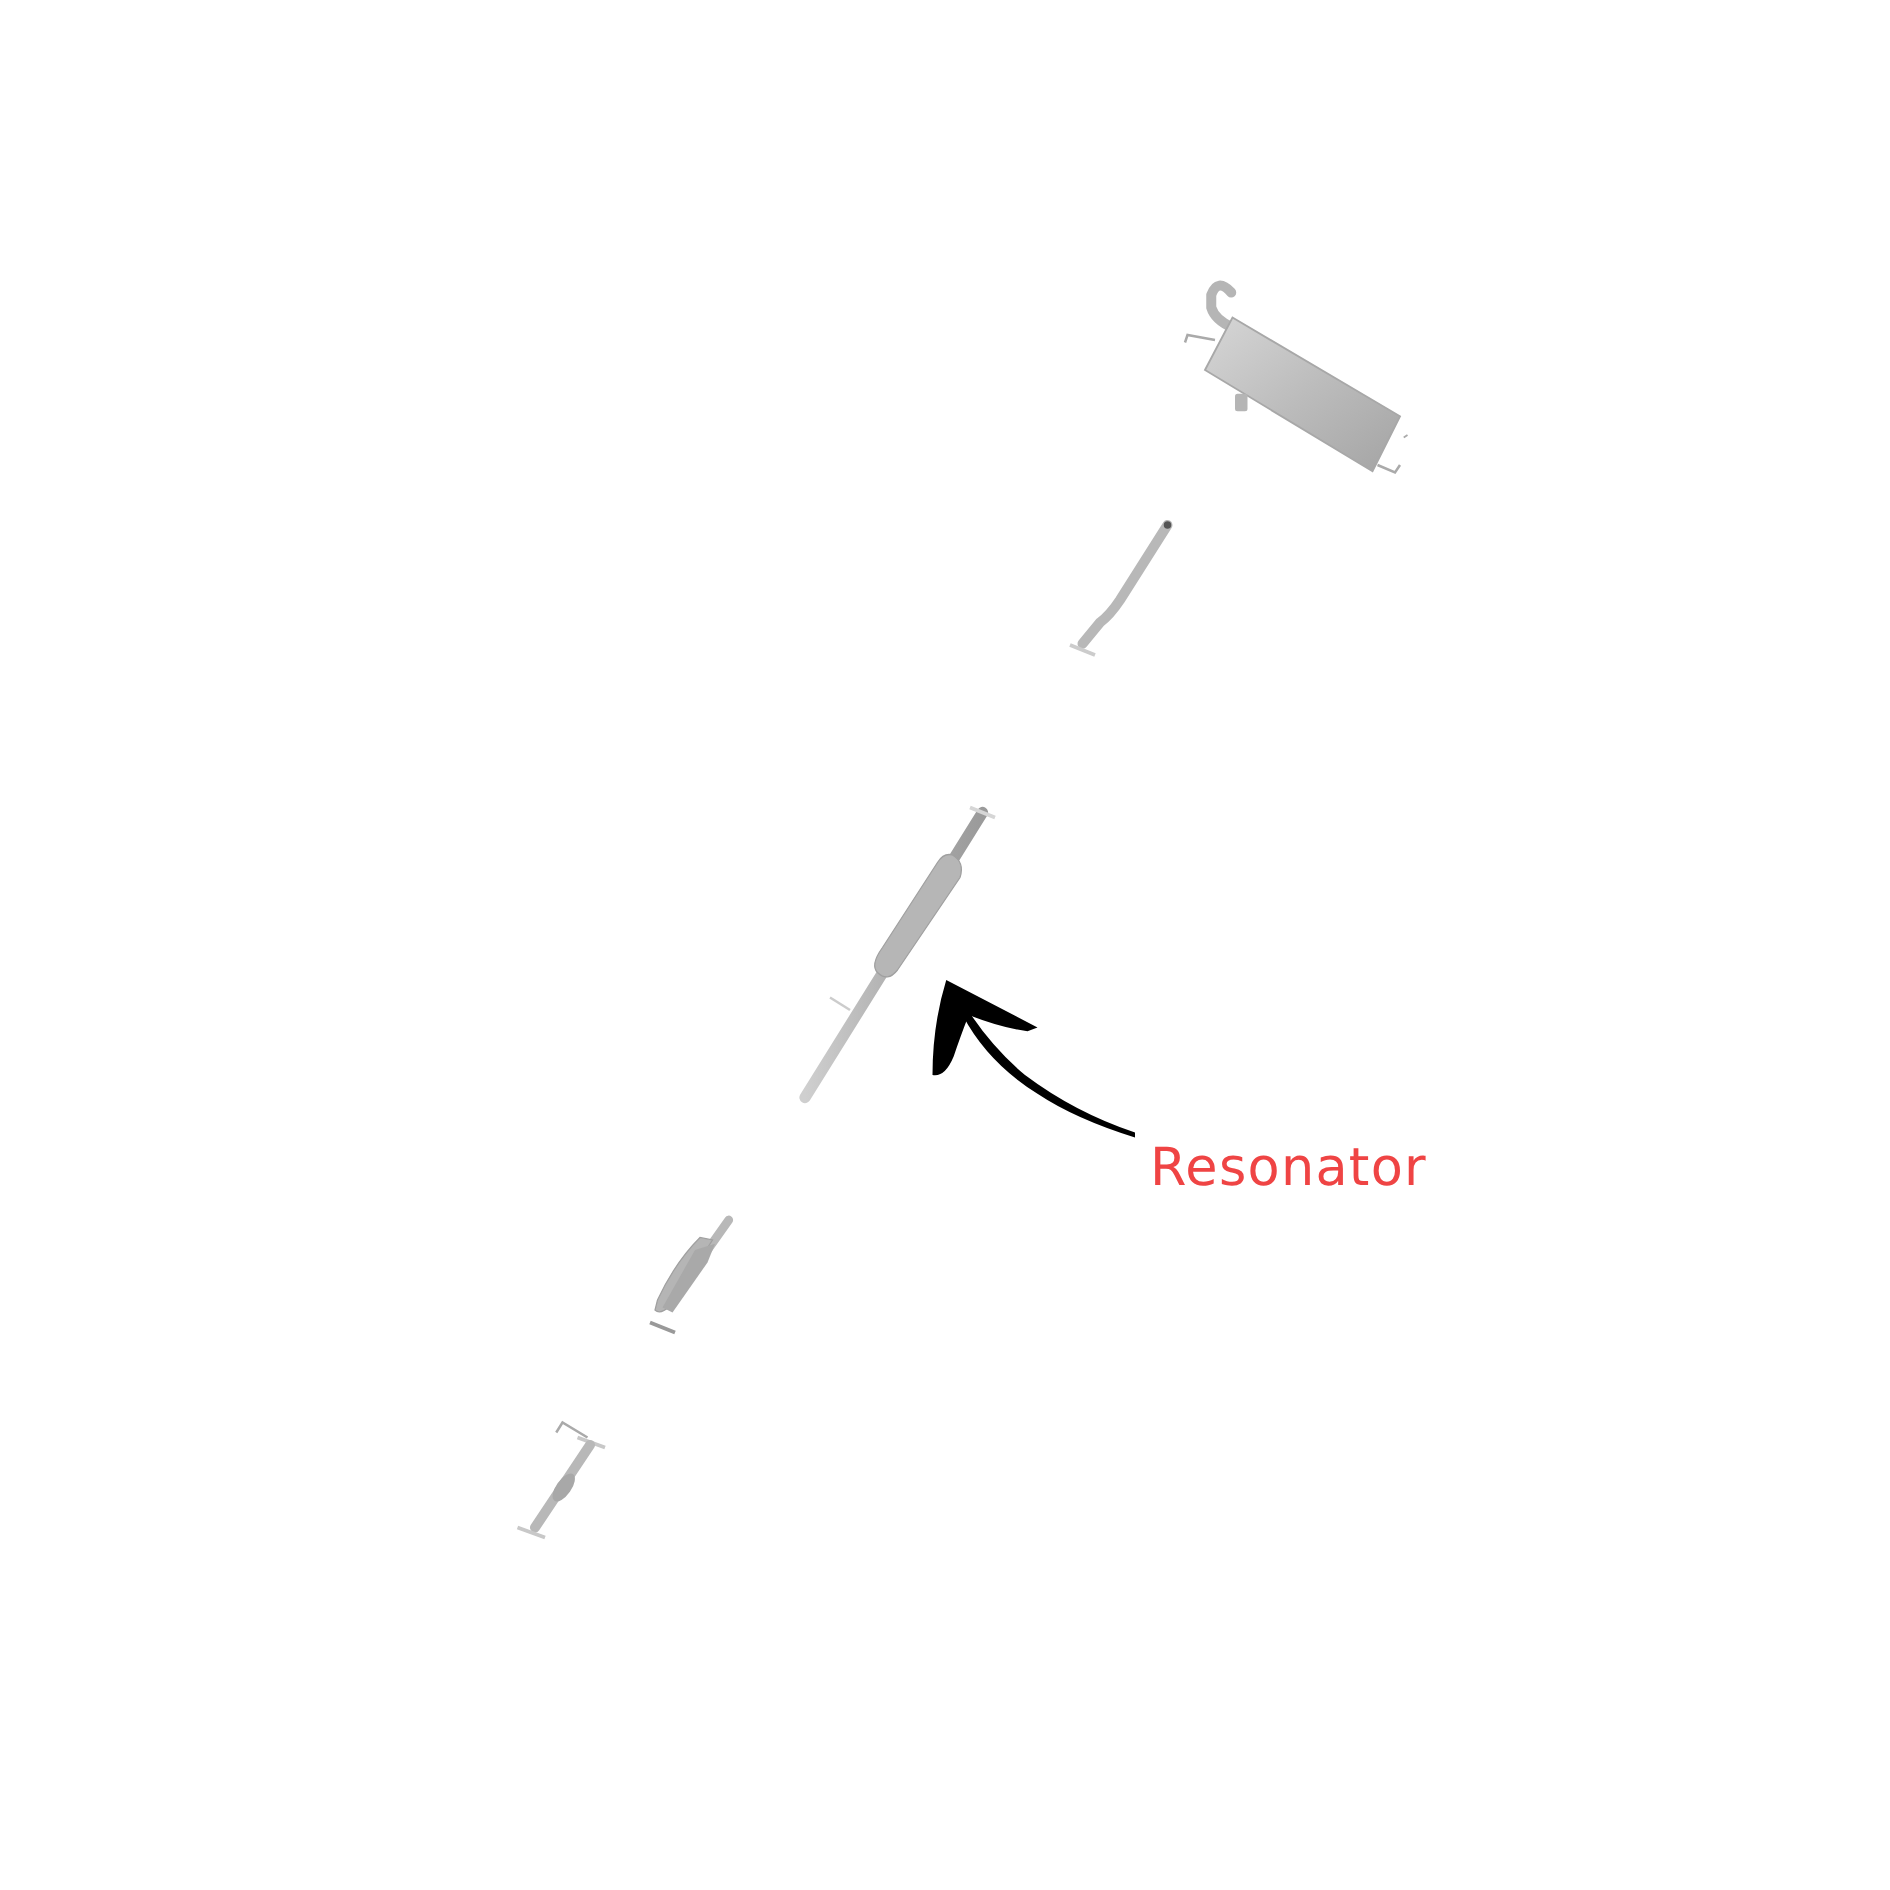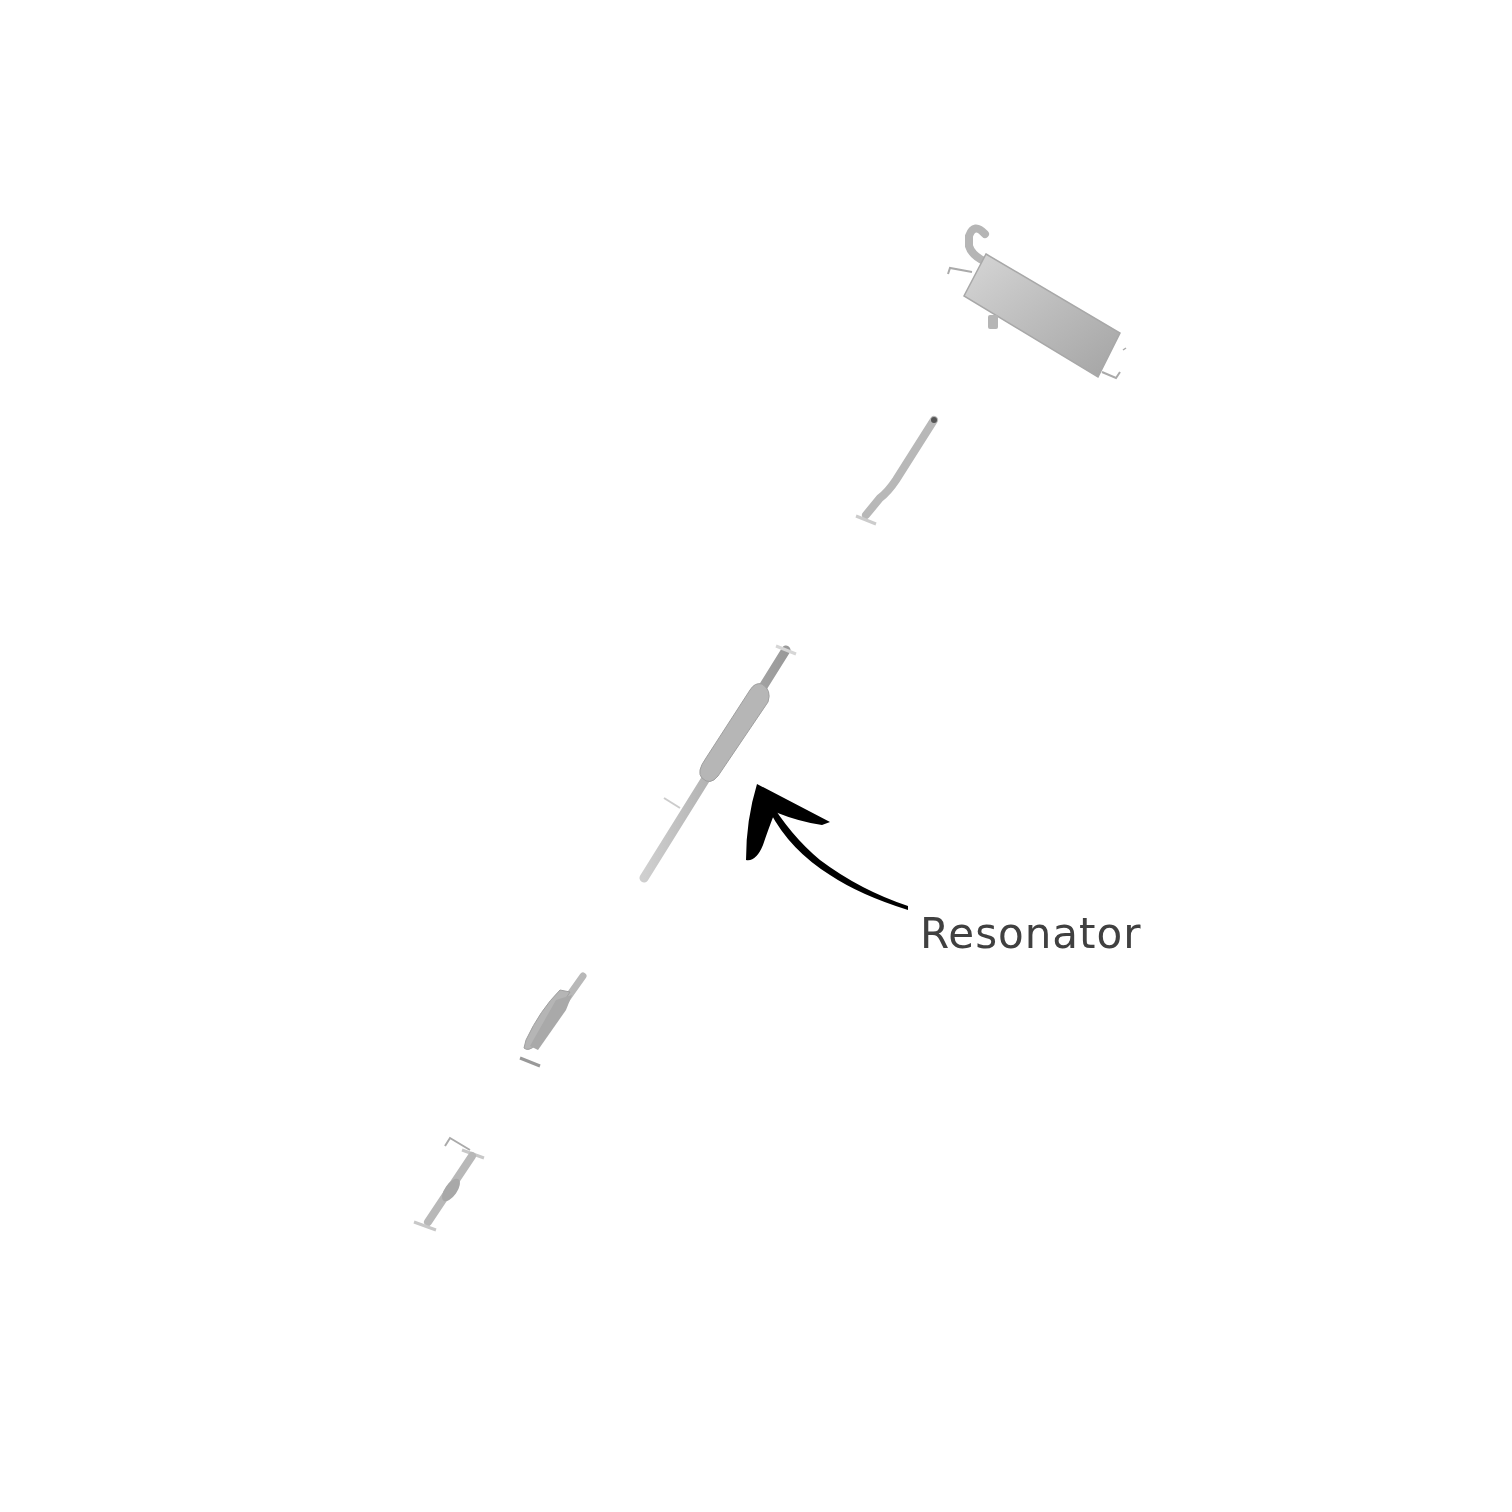--- a/index.html
+++ b/index.html
@@ -4,21 +4,21 @@
   <style>
     html, body { margin: 0; padding: 0; background: #ffffff; }
     body { width: 1512px; height: 1512px; position: relative; overflow: hidden; font-family: "DejaVu Sans", sans-serif; }
     .canvas { position: absolute; left: 0; top: 0; width: 1512px; height: 1512px; }
     .label {
       position: absolute;
       left: 920px; top: 908px;
       font-family: "DejaVu Sans", sans-serif;
       font-size: 42px;
       letter-spacing: 1px;
-      color: #404040;
+      color: #ef4444;
       line-height: 52px;
       white-space: nowrap;
     }
   </style>
 </head>
 <body>
 
 <div class="canvas">
   <svg width="1512" height="1512" viewBox="0 0 1512 1512" xmlns="http://www.w3.org/2000/svg">
     <defs>

